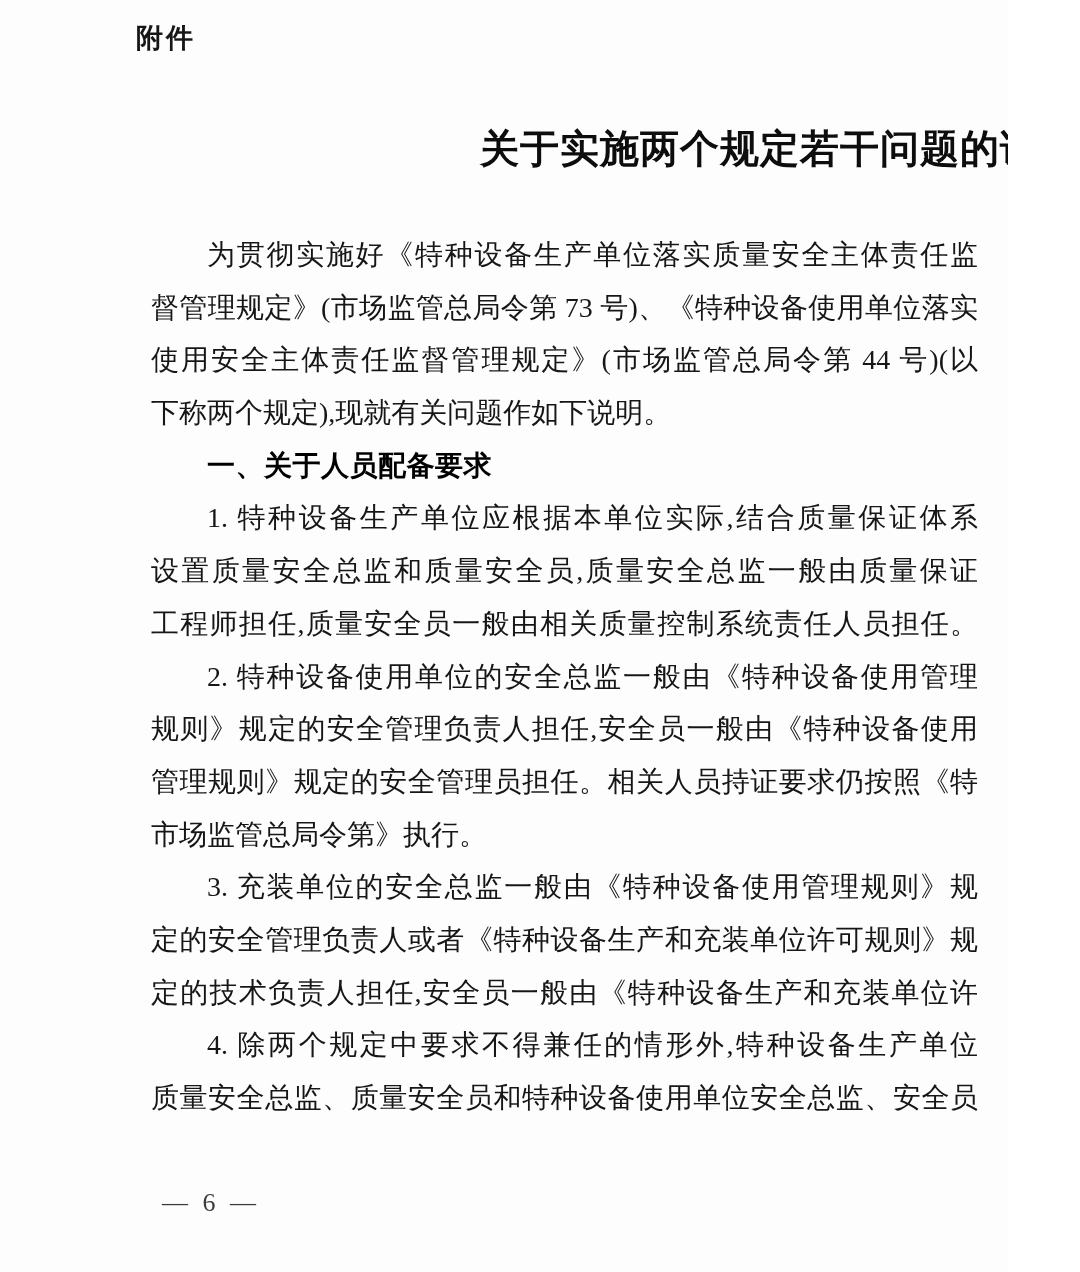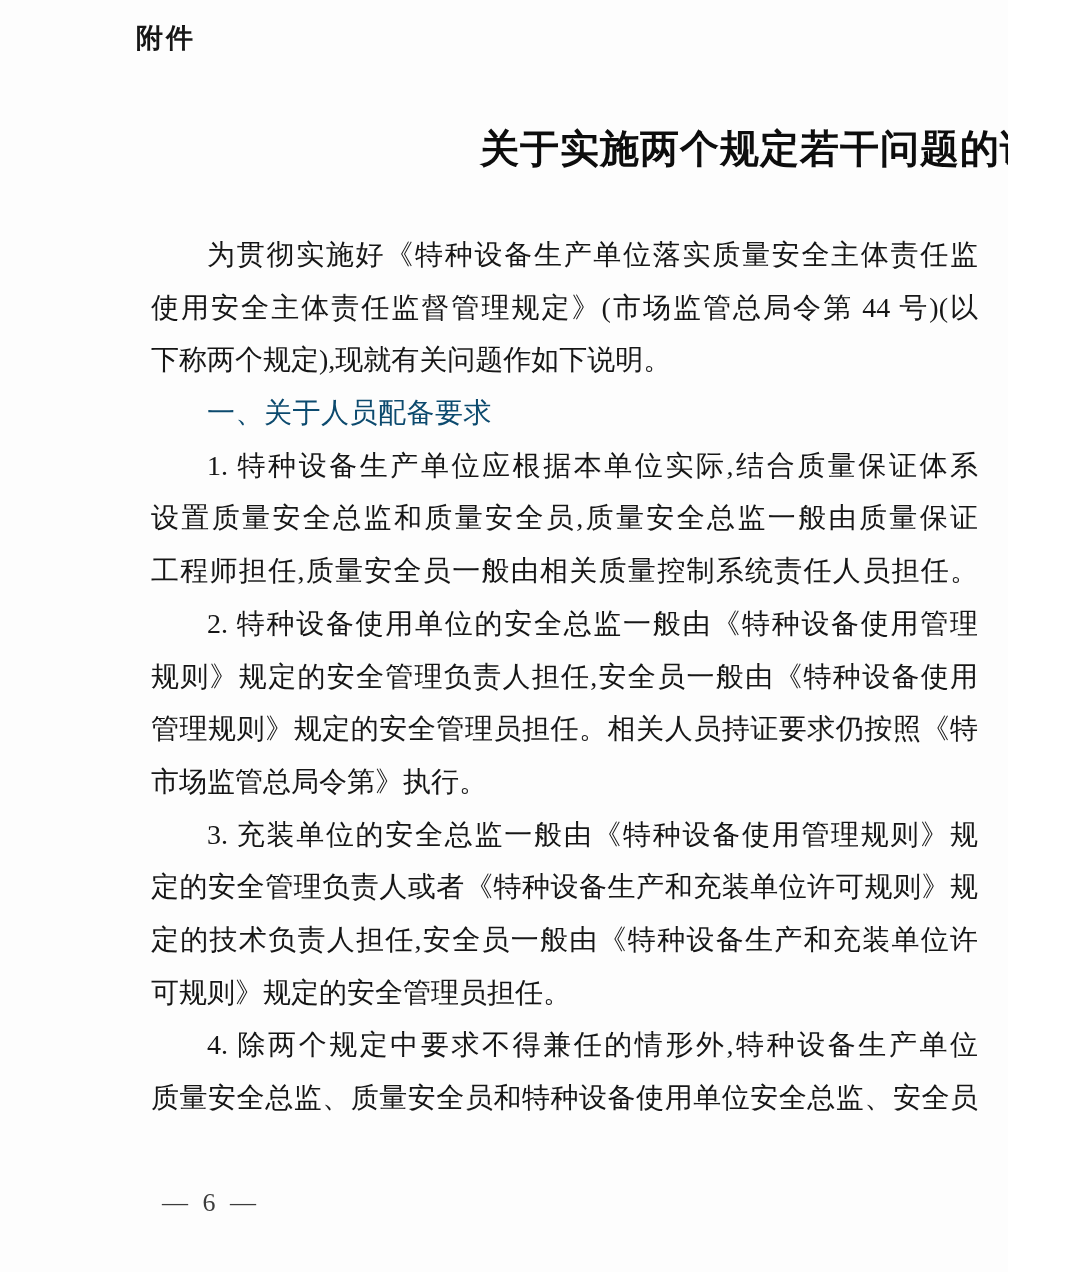--- a/index.html
+++ b/index.html
@@ -44,25 +44,25 @@
   .ln {
     text-align: justify;
     text-align-last: justify;
     height: 52.7px;
     overflow: visible;
   }
   .ln.first { text-indent: 2em; }
   .ln.end { text-align-last: left; }
   .section-heading {
     font-family: "Liberation Sans", "DejaVu Sans", sans-serif;
-    font-weight: 400;
+    font-weight: 700;
     text-align-last: left;
     text-indent: 2em;
     letter-spacing: 0.5px;
-    color: #0c4a6e;
+    color: #000000;
   }
   .page-number {
     position: absolute;
     left: 162px;
     top: 1188px;
     font-size: 26px;
     color: #3c3c3c;
     letter-spacing: 4px;
   }
 </style>
@@ -71,38 +71,38 @@
 
 <div class="page">
 
   <div class="attachment-label">附件</div>
 
   <div class="doc-title">关于实施两个规定若干问题的说明</div>
 
   <div class="body-text">
 
     <div class="ln first">为贯彻实施好《特种设备生产单位落实质量安全主体责任监</div>
+    <div class="ln">督管理规定》(市场监管总局令第 73 号)、《特种设备使用单位落实</div>
     <div class="ln">使用安全主体责任监督管理规定》(市场监管总局令第 44 号)(以</div>
     <div class="ln end">下称两个规定),现就有关问题作如下说明。</div>
 
     <div class="ln section-heading">一、关于人员配备要求</div>
 
     <div class="ln first">1. 特种设备生产单位应根据本单位实际,结合质量保证体系</div>
     <div class="ln">设置质量安全总监和质量安全员,质量安全总监一般由质量保证</div>
     <div class="ln">工程师担任,质量安全员一般由相关质量控制系统责任人员担任。</div>
 
     <div class="ln first">2. 特种设备使用单位的安全总监一般由《特种设备使用管理</div>
     <div class="ln">规则》规定的安全管理负责人担任,安全员一般由《特种设备使用</div>
     <div class="ln">管理规则》规定的安全管理员担任。相关人员持证要求仍按照《特</div>
     <div class="ln end">市场监管总局令第》执行。</div>
 
     <div class="ln first">3. 充装单位的安全总监一般由《特种设备使用管理规则》规</div>
     <div class="ln">定的安全管理负责人或者《特种设备生产和充装单位许可规则》规</div>
     <div class="ln">定的技术负责人担任,安全员一般由《特种设备生产和充装单位许</div>
-    <div class="ln end">可规则》规定的安全管理员担任。</div>
 
     <div class="ln first">4. 除两个规定中要求不得兼任的情形外,特种设备生产单位</div>
     <div class="ln">质量安全总监、质量安全员和特种设备使用单位安全总监、安全员</div>
 
   </div>
 
   <div class="page-number">— 6 —</div>
 
 </div>
 

